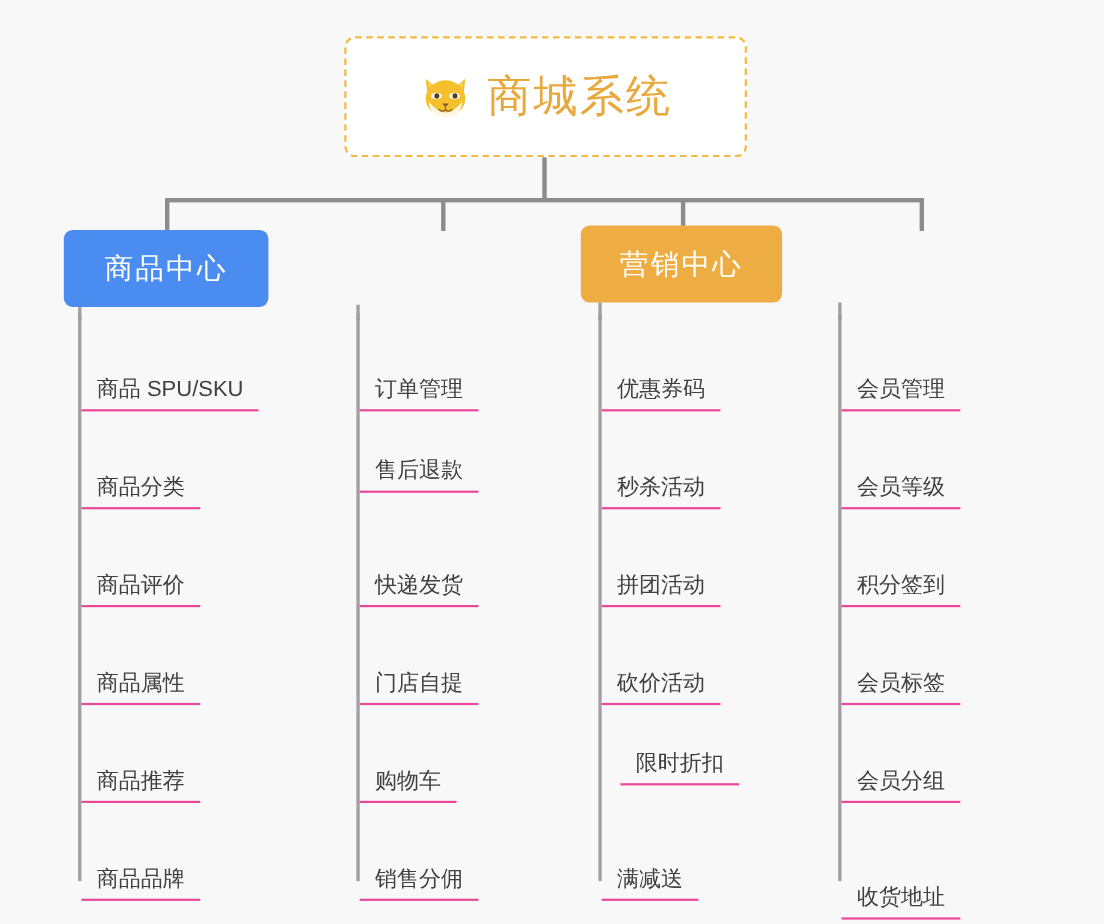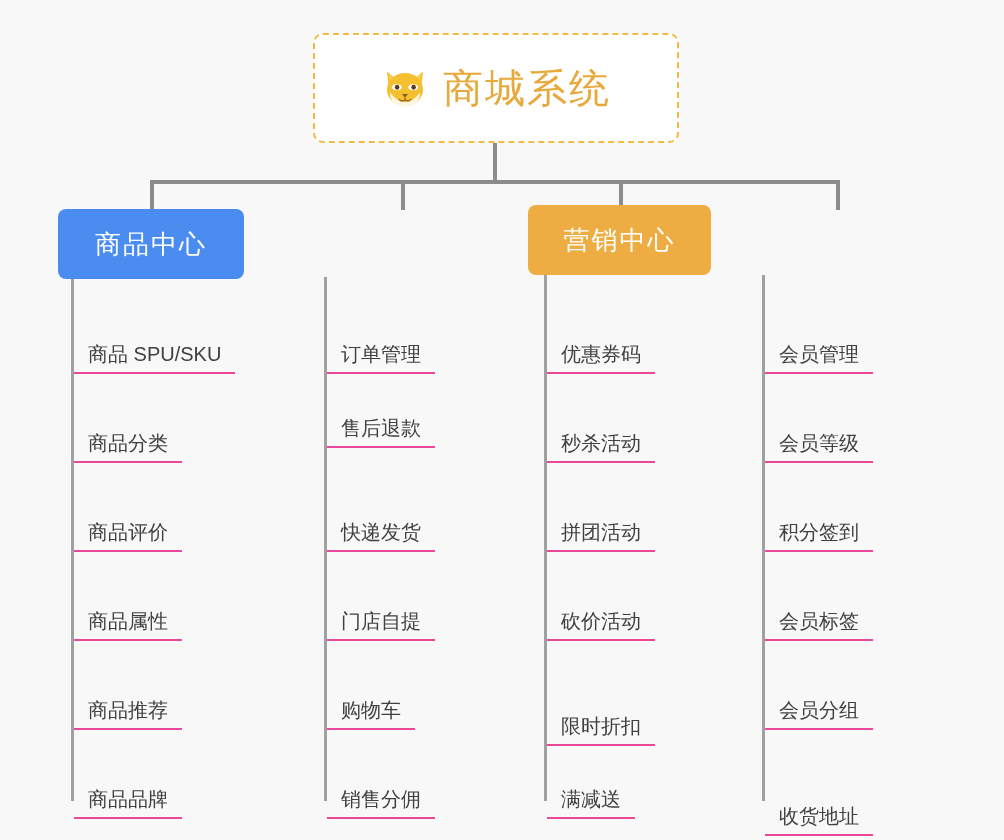--- a/index.html
+++ b/index.html
@@ -195,21 +195,21 @@
     </div>
     <div class="leaf-item" style="top:89px;">
       <span class="leaf-label">秒杀活动</span>
     </div>
     <div class="leaf-item" style="top:178px;">
       <span class="leaf-label">拼团活动</span>
     </div>
     <div class="leaf-item" style="top:267px;">
       <span class="leaf-label">砍价活动</span>
     </div>
-    <div class="leaf-item" style="top:372px;">
+    <div class="leaf-item" style="top:340px;margin-left:17px;">
       <span class="leaf-label">限时折扣</span>
     </div>
     <div class="leaf-item" style="top:445px;">
       <span class="leaf-label">满减送</span>
     </div>
   </div>
 
   <div class="leaf-col" style="left:762px;">
     <div class="leaf-spine"></div>
     <div class="leaf-item" style="top:0px;">

